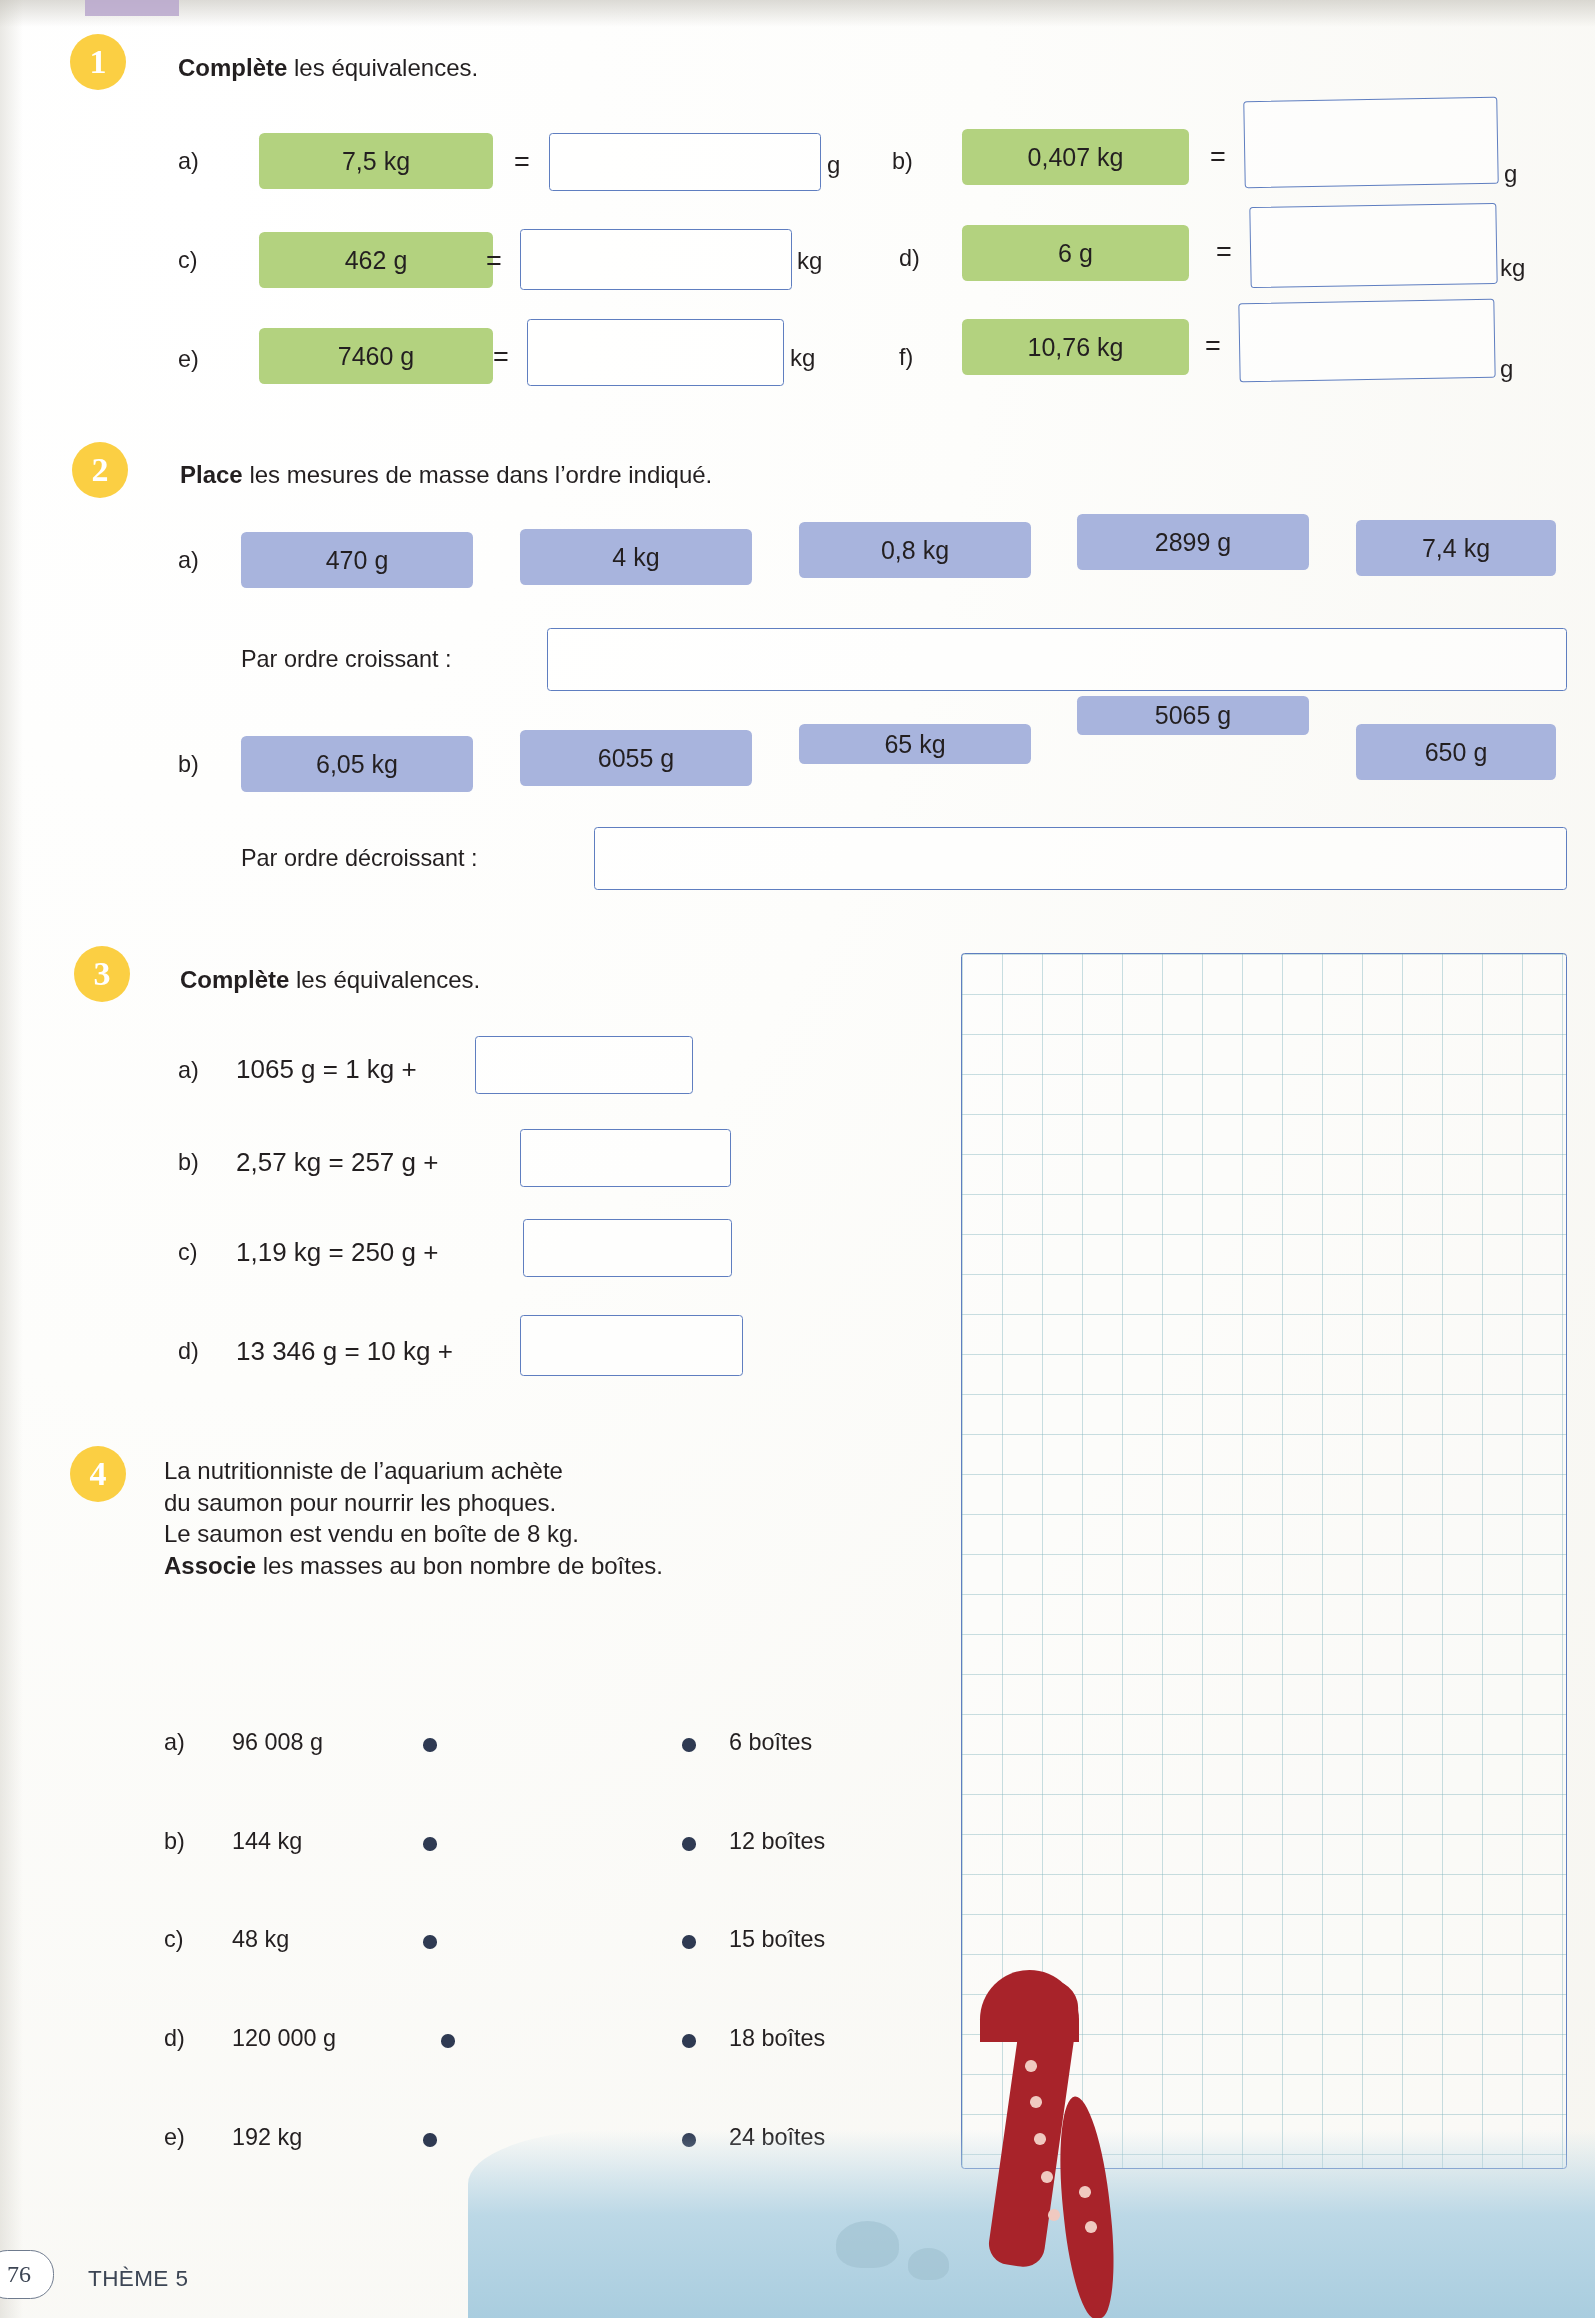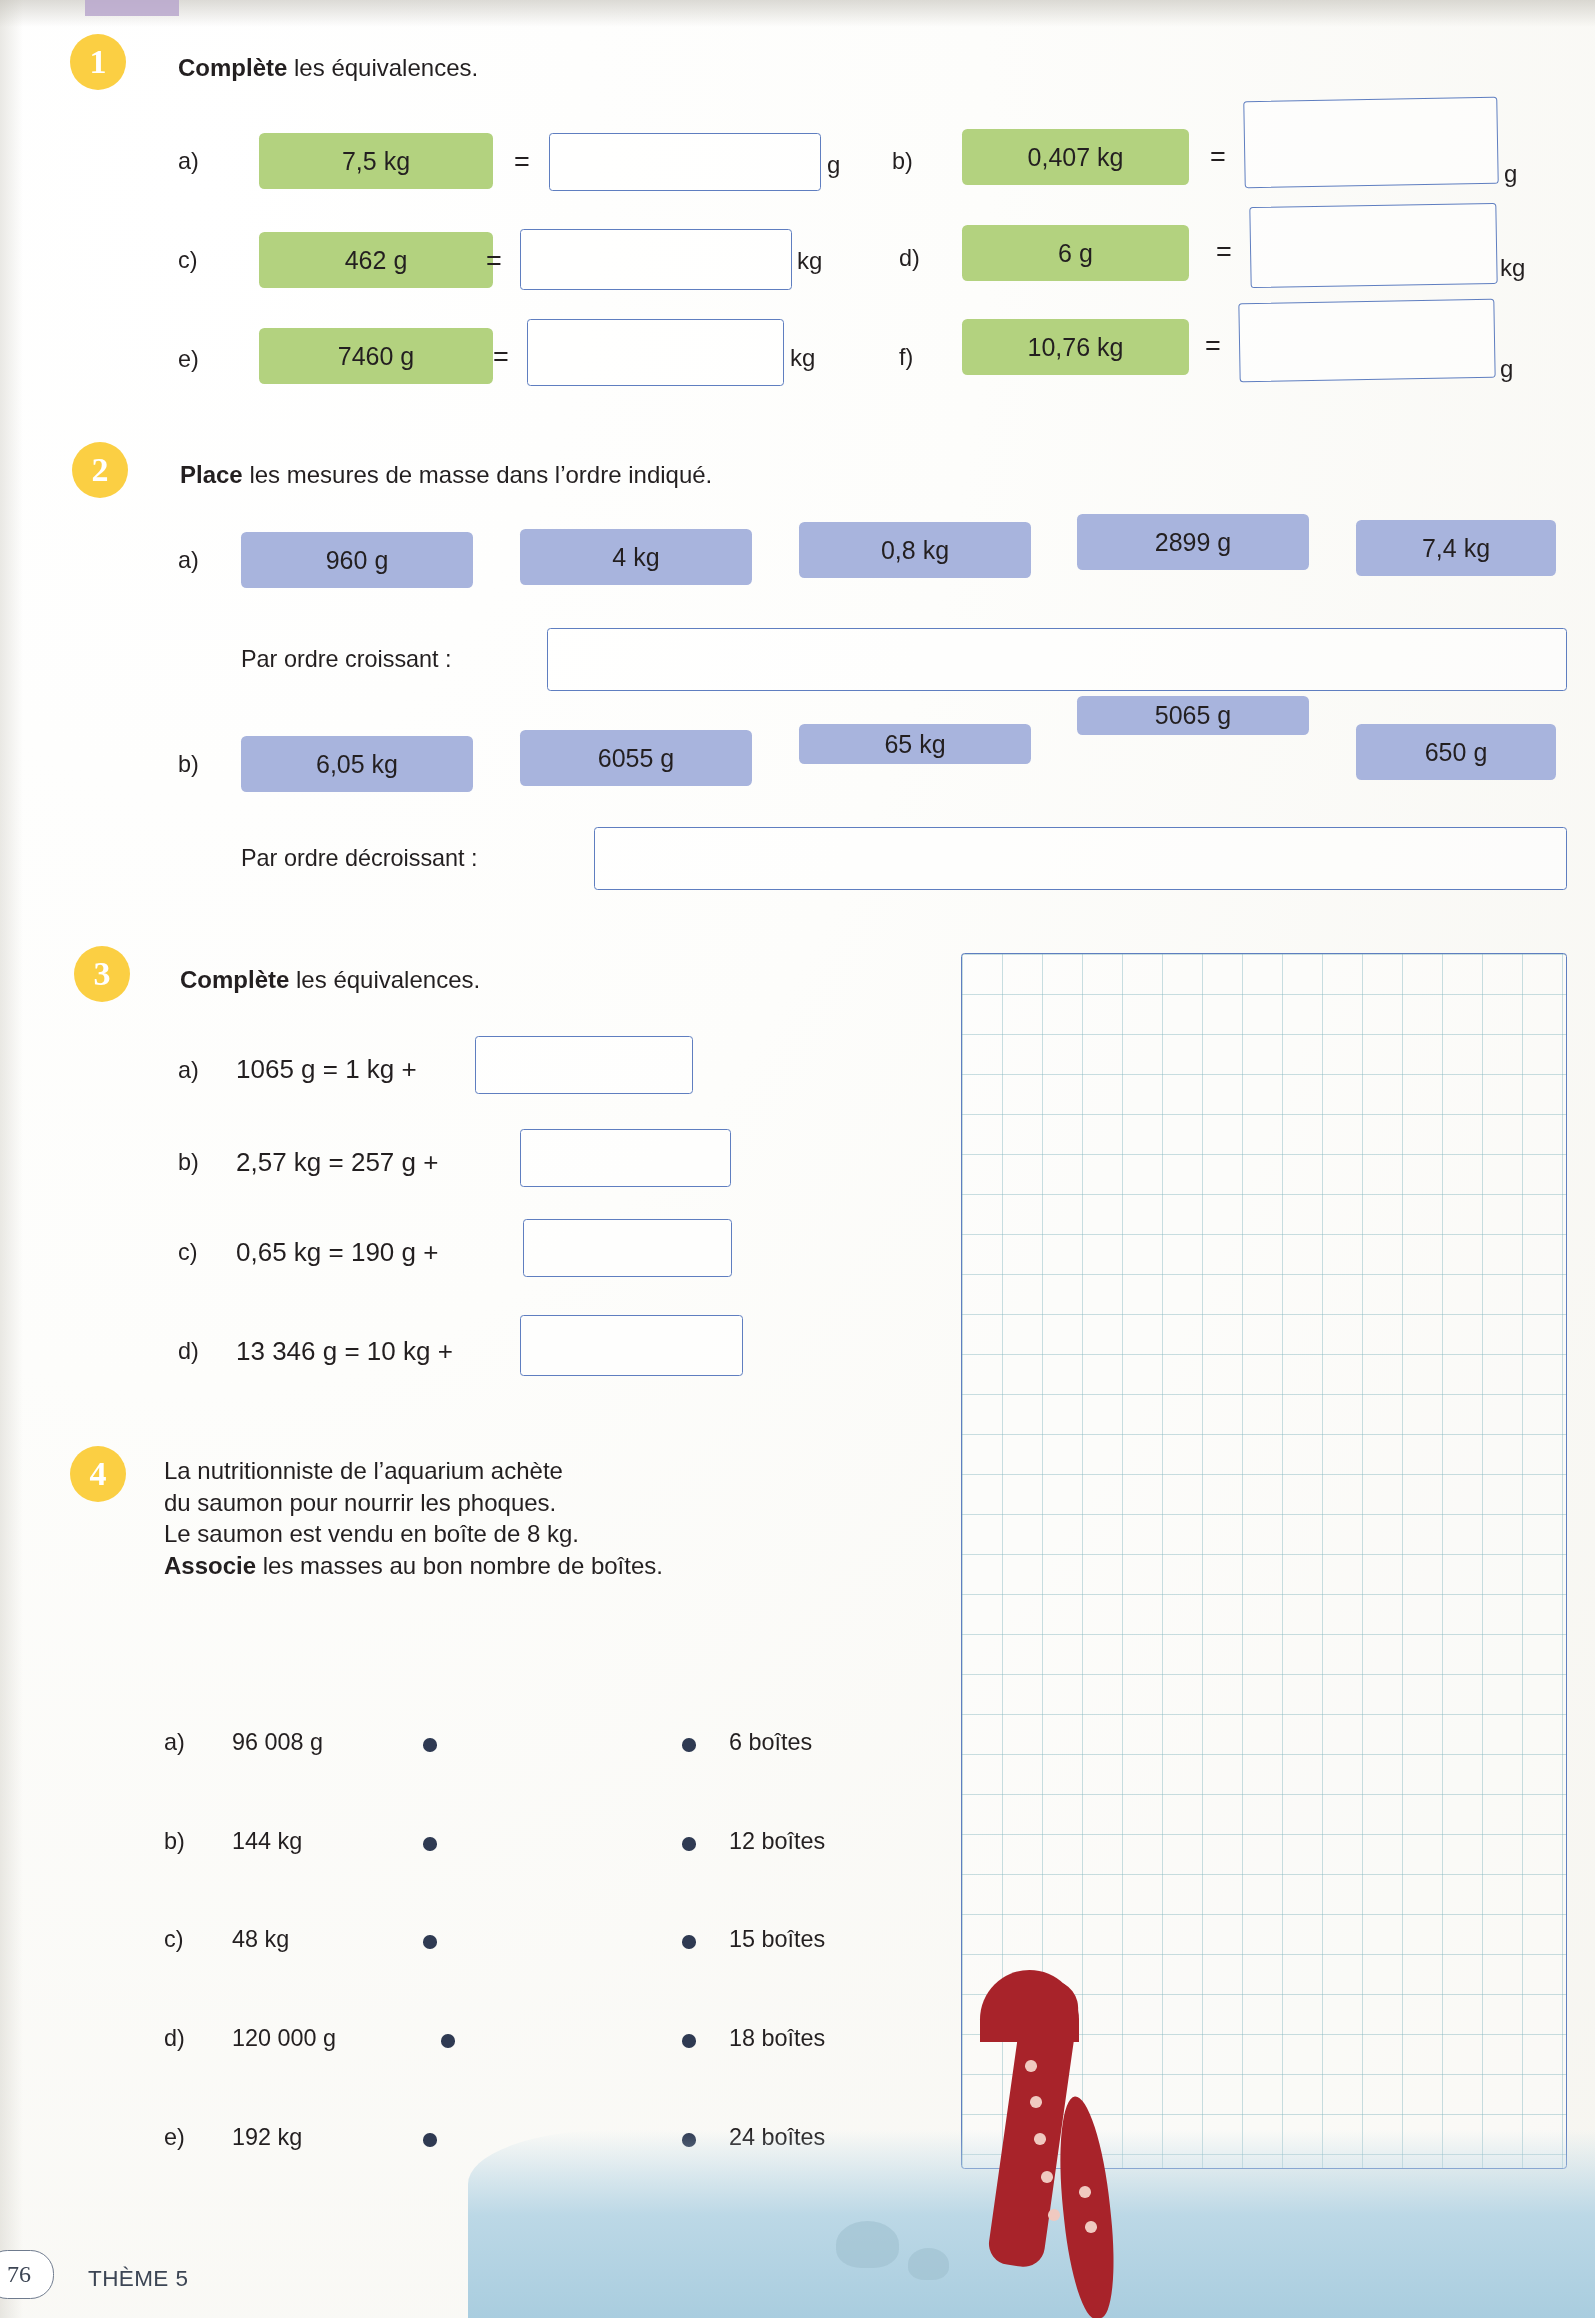--- a/index.html
+++ b/index.html
@@ -242,21 +242,21 @@
   <div class="eq" style="left:1205px; top:331px;">=</div>
   <div class="answer-box" style="left:1239px; top:301px; width:254px; height:77px; transform:rotate(-1deg);"></div>
   <div class="unit" style="left:1500px; top:355px;">g</div>
 
   <div class="badge" style="left:72px; top:442px;">2</div>
   <div class="instr" style="left:180px; top:459px;">
     <b>Place</b><span> les mesures de masse dans l’ordre indiqué.</span>
   </div>
 
   <div class="label" style="left:178px; top:547px;">a)</div>
-  <div class="blue-pill" style="left:241px; top:532px; width:232px; height:56px;">960 g</div>
+  <div class="blue-pill" style="left:241px; top:532px; width:232px; height:56px;">470 g</div>
   <div class="blue-pill" style="left:520px; top:529px; width:232px; height:56px;">4 kg</div>
   <div class="blue-pill" style="left:799px; top:522px; width:232px; height:56px;">0,8 kg</div>
   <div class="blue-pill" style="left:1077px; top:514px; width:232px; height:56px;">2899 g</div>
   <div class="blue-pill" style="left:1356px; top:520px; width:200px; height:56px;">7,4 kg</div>
 
   <div class="label" style="left:241px; top:646px;">Par ordre croissant :</div>
   <div class="answer-box" style="left:547px; top:628px; width:1018px; height:61px;"></div>
 
   <div class="label" style="left:178px; top:751px;">b)</div>
   <div class="blue-pill" style="left:241px; top:736px; width:232px; height:56px;">6,05 kg</div>
@@ -275,21 +275,21 @@
 
   <div class="label" style="left:178px; top:1057px;">a)</div>
   <div class="eqline" style="left:236px; top:1054px;">1065 g = 1 kg +</div>
   <div class="answer-box" style="left:475px; top:1036px; width:216px; height:56px;"></div>
 
   <div class="label" style="left:178px; top:1149px;">b)</div>
   <div class="eqline" style="left:236px; top:1147px;">2,57 kg = 257 g +</div>
   <div class="answer-box" style="left:520px; top:1129px; width:209px; height:56px;"></div>
 
   <div class="label" style="left:178px; top:1239px;">c)</div>
-  <div class="eqline" style="left:236px; top:1237px;">0,65 kg = 190 g +</div>
+  <div class="eqline" style="left:236px; top:1237px;">1,19 kg = 250 g +</div>
   <div class="answer-box" style="left:523px; top:1219px; width:207px; height:56px;"></div>
 
   <div class="label" style="left:178px; top:1338px;">d)</div>
   <div class="eqline" style="left:236px; top:1336px;">13 346 g = 10 kg +</div>
   <div class="answer-box" style="left:520px; top:1315px; width:221px; height:59px;"></div>
 
   <div class="badge" style="left:70px; top:1446px;">4</div>
   <div class="instr" style="left:164px; top:1455px; width:684px;">
     <div>La nutritionniste de l’aquarium achète</div>
     <div>du saumon pour nourrir les phoques.</div>

